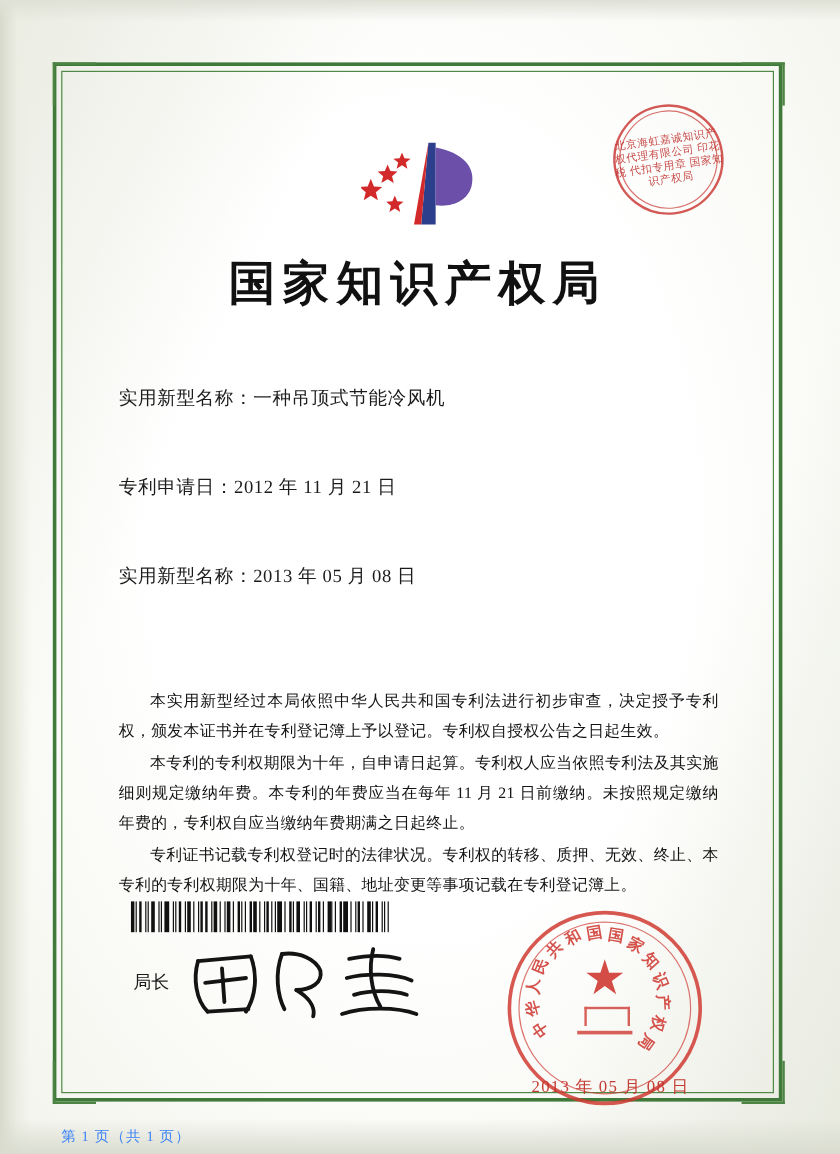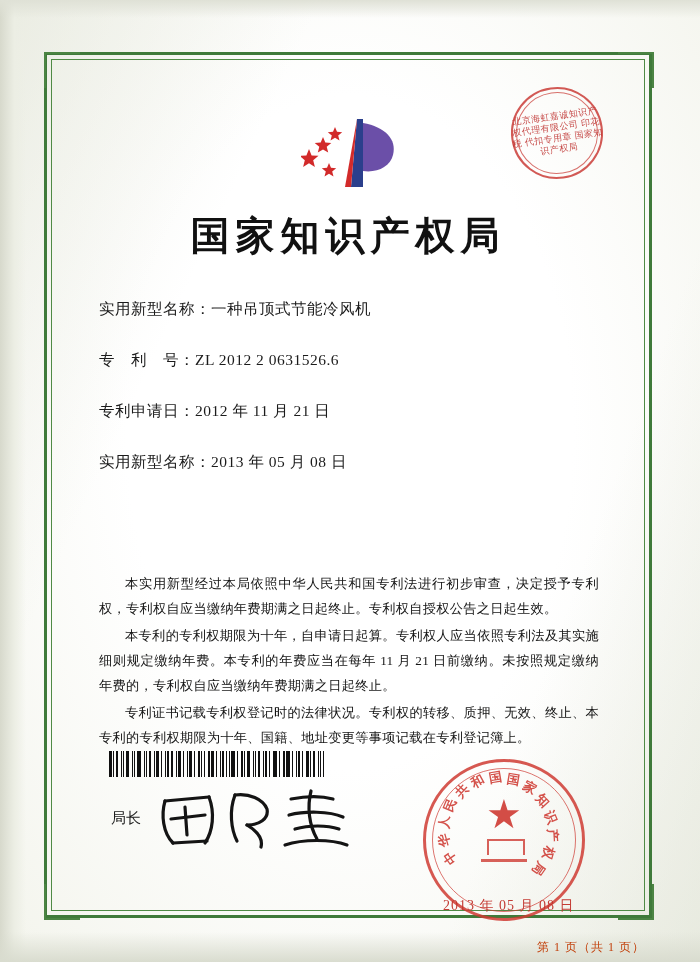--- a/index.html
+++ b/index.html
@@ -167,20 +167,21 @@
   }
   .field {
     font-size: 15.5px;
     color: #1b1b1b;
     margin-bottom: 30px;
     white-space: nowrap;
     letter-spacing: 0.5px;
   }
   .field .lab {
     display: inline-block;
+    margin-top: 23px;
   }
   .field .val {
     display: inline-block;
   }
 
   .paragraphs {
     position: absolute;
     left: 48px;
     top: 512px;
     width: 500px;
@@ -303,23 +304,23 @@
     color: #c2332c;
     letter-spacing: 1px;
     opacity: 0.95;
   }
 
   .page-foot {
     position: absolute;
     left: 0;
     top: 880px;
     width: 594px;
-    text-align: right;
+    text-align: left;
     font-size: 12px;
-    color: #c2410c;
+    color: #3b82f6;
     letter-spacing: 1px;
   }
 </style>
 </head>
 <body>
 
 <div class="page">
   <div class="scan-bg"></div>
   <div class="edge-left"></div>
   <div class="edge-top"></div>
@@ -358,32 +359,29 @@
 国家知识产权局</div>
     </div>
 
     <div class="main-title">国家知识产权局</div>
 
     <div class="fields">
       <div class="field">
         <span class="lab">实用新型名称：</span><span class="val">一种吊顶式节能冷风机</span>
       </div>
       <div class="field">
-        <span class="lab">专　利　号：</span><span class="val">ZL 2012 2 0631526.6</span>
-      </div>
-      <div class="field">
         <span class="lab">专利申请日：</span><span class="val">2012 年 11 月 21 日</span>
       </div>
       <div class="field">
         <span class="lab">实用新型名称：</span><span class="val">2013 年 05 月 08 日</span>
       </div>
     </div>
 
     <div class="paragraphs">
-      <p>本实用新型经过本局依照中华人民共和国专利法进行初步审查，决定授予专利权，专利权自应当缴纳年费期满之日起终止。专利权自授权公告之日起生效。</p>
+      <p>本实用新型经过本局依照中华人民共和国专利法进行初步审查，决定授予专利权，颁发本证书并在专利登记簿上予以登记。专利权自授权公告之日起生效。</p>
       <p>本专利的专利权期限为十年，自申请日起算。专利权人应当依照专利法及其实施细则规定缴纳年费。本专利的年费应当在每年 11 月 21 日前缴纳。未按照规定缴纳年费的，专利权自应当缴纳年费期满之日起终止。</p>
       <p>专利证书记载专利权登记时的法律状况。专利权的转移、质押、无效、终止、本专利的专利权期限为十年、国籍、地址变更等事项记载在专利登记簿上。</p>
     </div>
 
     <div class="barcode" id="barcode">
         <i style="width:3px"></i>
         <i style="width:1px;background:transparent"></i>
         <i style="width:1px"></i>
         <i style="width:2px;background:transparent"></i>
         <i style="width:2px"></i>

